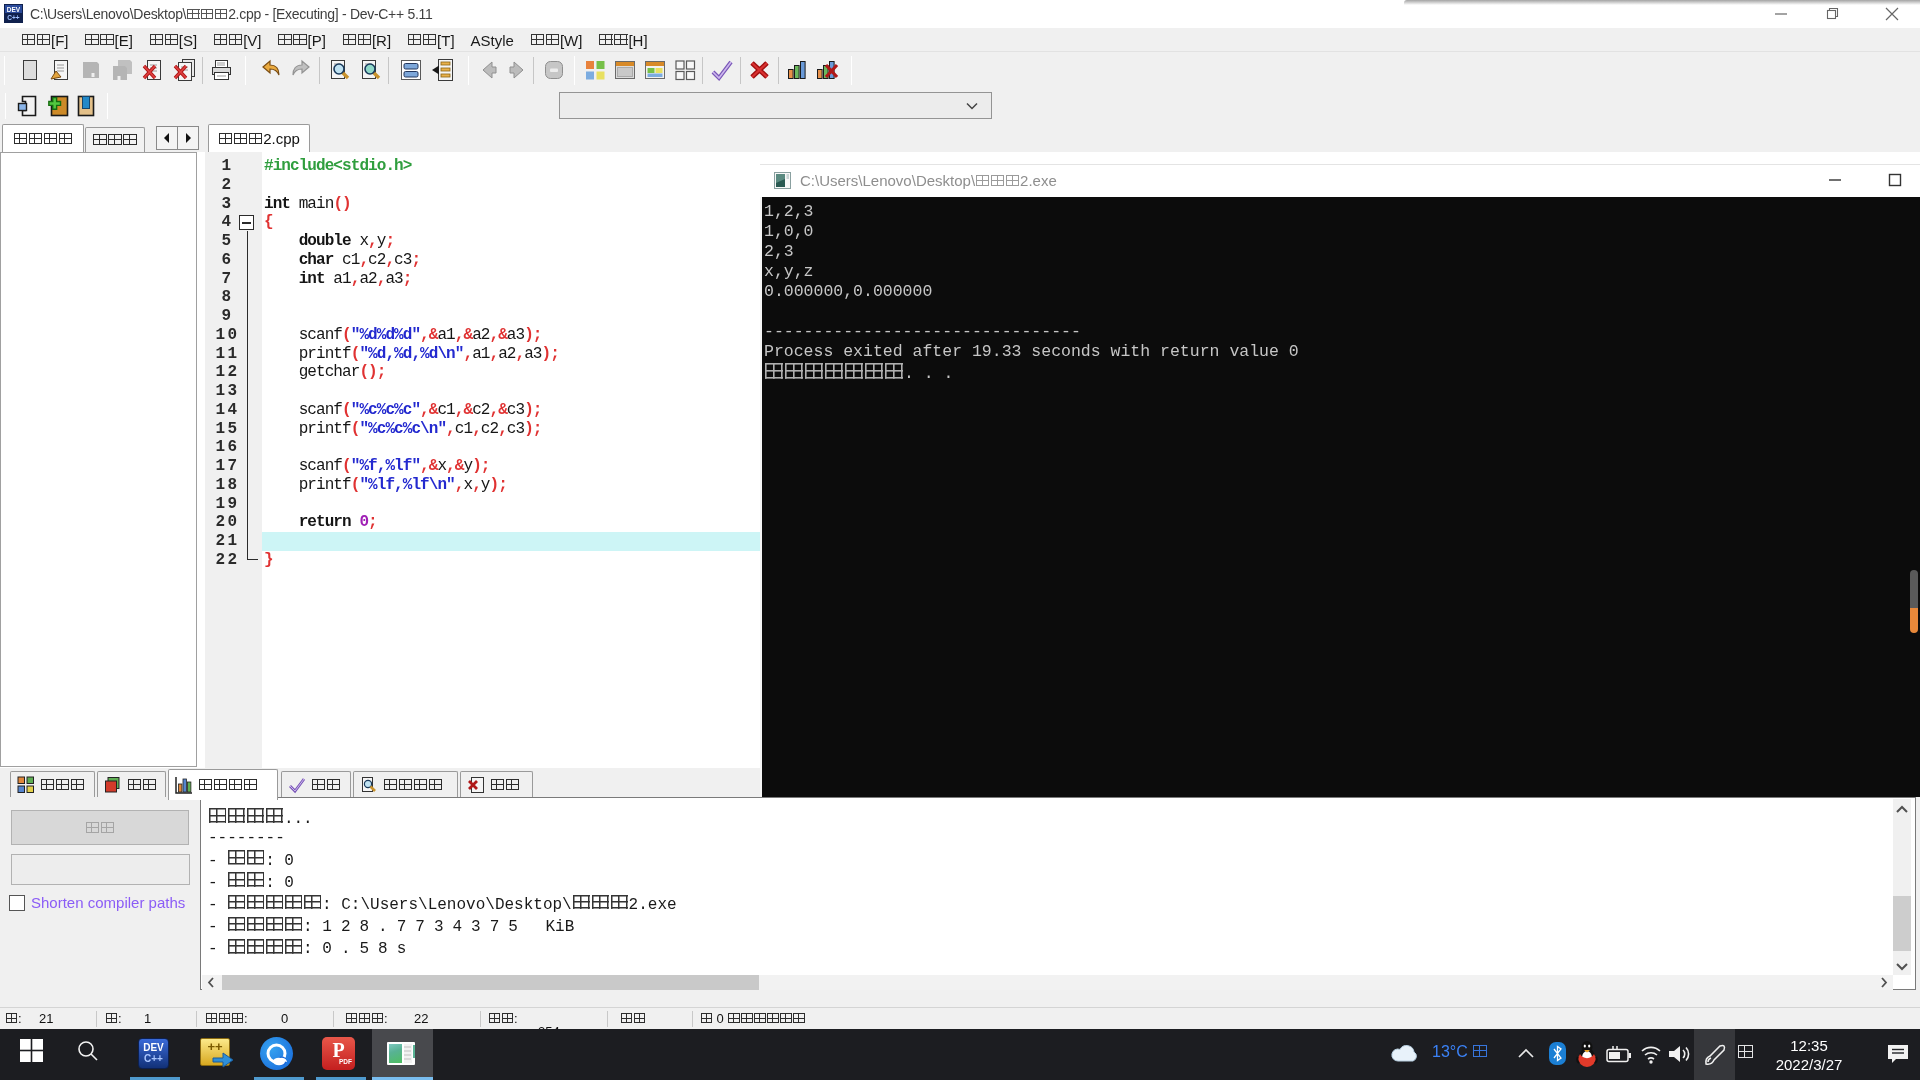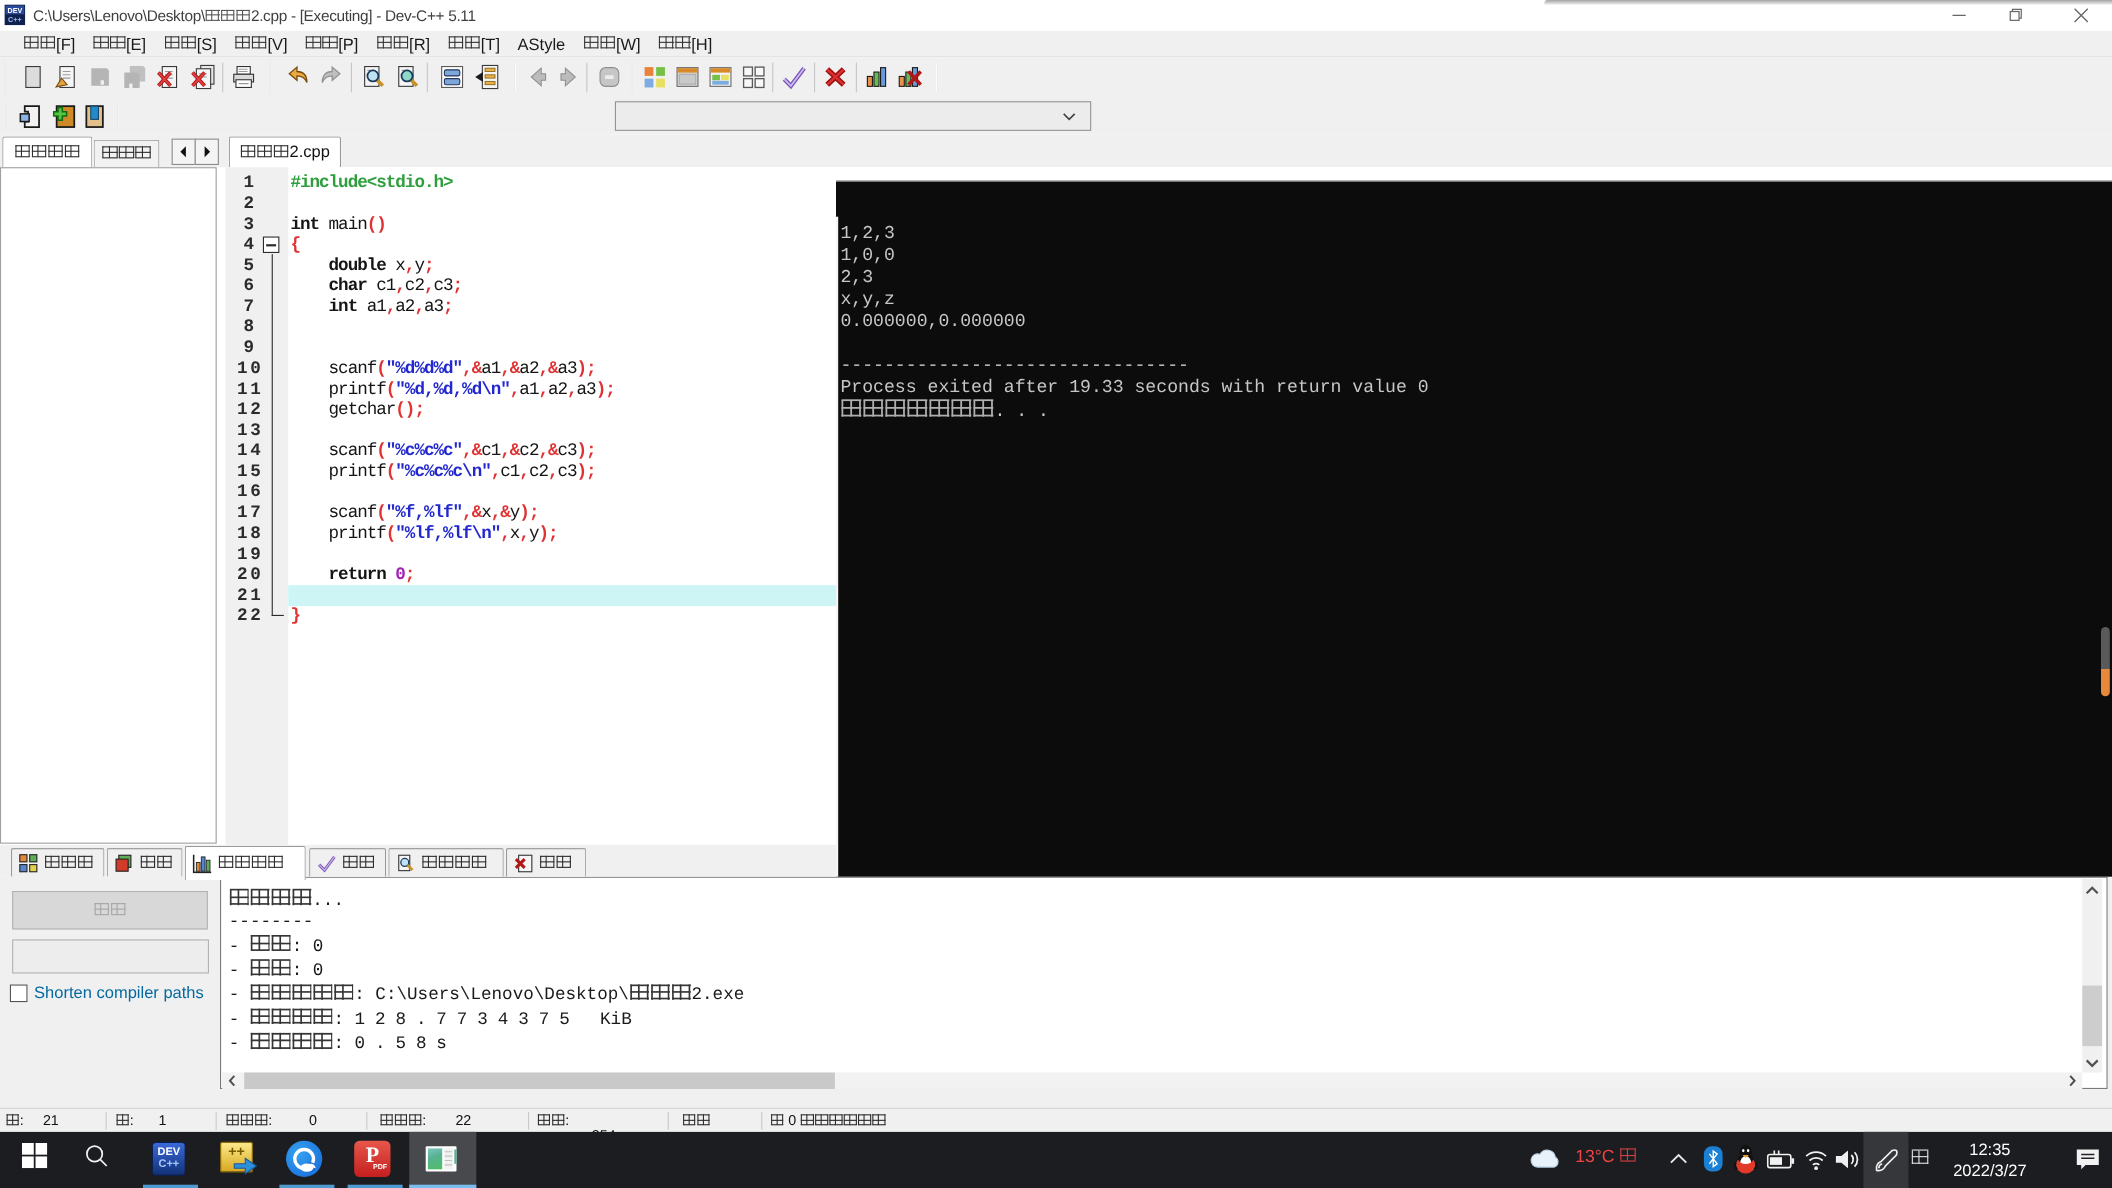--- a/index.html
+++ b/index.html
@@ -294,21 +294,21 @@
       <div style="margin:6px 2px 0 2px;height:1.6px;background:#2b2b2b"></div>
     </div>
  <div class="abs mono" id="code" style="left:59px;top:5px;font-size:16px;letter-spacing:-0.93px;line-height:18.76px;color:#151515;white-space:pre"><div class="cl"><span class="g">#include&lt;stdio.h&gt;</span></div><div class="cl"></div><div class="cl"><span class="k">int</span><span class="i"> main</span><span class="r">()</span></div><div class="cl"><span class="r">{</span></div><div class="cl"><span class="i">    </span><span class="k">double</span><span class="i"> x</span><span class="r">,</span><span class="i">y</span><span class="r">;</span></div><div class="cl"><span class="i">    </span><span class="k">char</span><span class="i"> c1</span><span class="r">,</span><span class="i">c2</span><span class="r">,</span><span class="i">c3</span><span class="r">;</span></div><div class="cl"><span class="i">    </span><span class="k">int</span><span class="i"> a1</span><span class="r">,</span><span class="i">a2</span><span class="r">,</span><span class="i">a3</span><span class="r">;</span></div><div class="cl"></div><div class="cl"></div><div class="cl"><span class="i">    scanf</span><span class="r">(</span><span class="s">"%d%d%d"</span><span class="r">,&amp;</span><span class="i">a1</span><span class="r">,&amp;</span><span class="i">a2</span><span class="r">,&amp;</span><span class="i">a3</span><span class="r">);</span></div><div class="cl"><span class="i">    printf</span><span class="r">(</span><span class="s">"%d,%d,%d\n"</span><span class="r">,</span><span class="i">a1</span><span class="r">,</span><span class="i">a2</span><span class="r">,</span><span class="i">a3</span><span class="r">);</span></div><div class="cl"><span class="i">    getchar</span><span class="r">();</span></div><div class="cl"></div><div class="cl"><span class="i">    scanf</span><span class="r">(</span><span class="s">"%c%c%c"</span><span class="r">,&amp;</span><span class="i">c1</span><span class="r">,&amp;</span><span class="i">c2</span><span class="r">,&amp;</span><span class="i">c3</span><span class="r">);</span></div><div class="cl"><span class="i">    printf</span><span class="r">(</span><span class="s">"%c%c%c\n"</span><span class="r">,</span><span class="i">c1</span><span class="r">,</span><span class="i">c2</span><span class="r">,</span><span class="i">c3</span><span class="r">);</span></div><div class="cl"></div><div class="cl"><span class="i">    scanf</span><span class="r">(</span><span class="s">"%f,%lf"</span><span class="r">,&amp;</span><span class="i">x</span><span class="r">,&amp;</span><span class="i">y</span><span class="r">);</span></div><div class="cl"><span class="i">    printf</span><span class="r">(</span><span class="s">"%lf,%lf\n"</span><span class="r">,</span><span class="i">x</span><span class="r">,</span><span class="i">y</span><span class="r">);</span></div><div class="cl"></div><div class="cl"><span class="i">    </span><span class="k">return</span><span class="i"> </span><span class="n">0</span><span class="r">;</span></div><div class="cl"></div><div class="cl"><span class="r">}</span></div>
  </div>
 </div>
 
 <div class="abs" id="bpanel" style="left:0;top:797px;width:1920px;height:210px;background:#f0f0f0">
  <div class="abs" style="left:11px;top:13px;width:178px;height:35px;background:#d8d8d8;border:1px solid #b2b2b2;text-align:center;font-size:15px;color:#9e9e9e;padding-top:8px"><span class="c"></span><span class="c"></span></div>
  <div class="abs" style="left:11px;top:57px;width:179px;height:31px;background:#ededed;border:1px solid #b2b2b2"></div>
  <div class="abs" style="left:9px;top:98px;width:16px;height:16px;background:#fff;border:1px solid #555"></div>
- <div class="abs" style="left:31px;top:97px;font-size:15px;color:#0369a1">Shorten compiler paths</div>
+ <div class="abs" style="left:31px;top:97px;font-size:15px;color:#8b5cf6">Shorten compiler paths</div>
  <div class="abs" id="logframe" style="left:200px;top:0;width:1716px;height:193px;background:#fff;border:1px solid #7a7a7a">
   <div class="abs" id="logtext" style="left:7px;top:9px;font-size:16px;color:#1a1a1a;font-family:'Liberation Mono',monospace;line-height:19.6px;white-space:pre"><div><b style="font-size:19px"><span class="c"></span><span class="c"></span><span class="c"></span><span class="c"></span></b>...</div><div>--------</div><div>- <b style="font-size:19px"><span class="c"></span><span class="c"></span></b>: <span style="letter-spacing:9px">0</span></div><div>- <b style="font-size:19px"><span class="c"></span><span class="c"></span></b>: <span style="letter-spacing:9px">0</span></div><div>- <b style="font-size:19px"><span class="c"></span><span class="c"></span><span class="c"></span><span class="c"></span><span class="c"></span></b>: C:\Users\Lenovo\Desktop\<b style="font-size:19px"><span class="c"></span><span class="c"></span><span class="c"></span></b>2.exe</div><div>- <b style="font-size:19px"><span class="c"></span><span class="c"></span><span class="c"></span><span class="c"></span></b>: <span style="letter-spacing:9px">128.7734375 </span>KiB</div><div>- <b style="font-size:19px"><span class="c"></span><span class="c"></span><span class="c"></span><span class="c"></span></b>: <span style="letter-spacing:9px">0.58</span>s</div></div>
   <div class="abs" style="left:1692px;top:1px;width:18px;height:176px;background:#f0f0f0">
     <svg width="18" height="18" viewBox="0 0 18 18" style="position:absolute;top:2px">
           <path d="M4 11 L9 6 L14 11" fill="none" stroke="#505050" stroke-width="2"></path>
         </svg>
     <div style="position:absolute;top:97px;width:18px;height:55px;background:#cdcdcd"></div>
     <svg width="18" height="18" viewBox="0 0 18 18" style="position:absolute;top:158px">
           <path d="M4 7 L9 12 L14 7" fill="none" stroke="#505050" stroke-width="2"></path>
         </svg>
@@ -371,20 +371,35 @@
  <div class="btab" style="left:460px;width:73px">
       <svg width="18" height="18" viewBox="0 0 18 18">
         <rect x="4.5" y="1.5" width="12" height="15" fill="#f5f5f5" stroke="#333"></rect>
         <path d="M2 5 L10 13 M10 5 L2 13" stroke="#b01818" stroke-width="2.8"></path>
       </svg>
       <span><span class="c"></span><span class="c"></span></span>
     </div>
 </div>
 
 <div class="abs" id="console" style="left:760px;top:164px;width:1160px;height:633px;background:#0c0c0c;border-top:1px solid #e4e4e4">
+ <div class="abs" style="left:0;top:0;width:1160px;height:32px;background:#fff">
+  <svg class="abs" style="left:14px;top:7px" width="17" height="17" viewBox="0 0 17 17">
+        <rect x="0.5" y="0.5" width="16" height="16" fill="#f8f8f8" stroke="#8aa0a0"></rect>
+        <rect x="2" y="2" width="9" height="13" fill="#2a5a52"></rect>
+        <path d="M2 2 h9 v5 L2 11 Z" fill="#5a8a80"></path>
+        <rect x="12.5" y="2" width="2.5" height="5" fill="#c8d4d4"></rect>
+      </svg>
+  <div class="abs" style="left:40px;top:7px;font-size:15px;color:#8e8e8e;white-space:nowrap">C:\Users\Lenovo\Desktop\<span class="c"></span><span class="c"></span><span class="c"></span>2.exe</div>
+  <svg class="abs" style="left:1060px;top:0" width="30" height="31" viewBox="0 0 30 31">
+        <line x1="9" y1="15" x2="21" y2="15" stroke="#333" stroke-width="1.4"></line>
+      </svg>
+  <svg class="abs" style="left:1120px;top:0" width="30" height="31" viewBox="0 0 30 31">
+        <rect x="9.5" y="9.5" width="11" height="11" fill="none" stroke="#333" stroke-width="1.4"></rect>
+      </svg>
+ </div>
  <div class="abs" style="left:0;top:32px;width:2px;height:600px;background:#f5f5f5"></div>
  <div class="abs mono" id="ctext" style="left:4px;top:37px;font-size:16.5px;line-height:20px;color:#c6c6c6;white-space:pre;letter-spacing:0px"><div>1,2,3</div><div>1,0,0</div><div>2,3</div><div>x,y,z</div><div>0.000000,0.000000</div><div>&nbsp;</div><div>--------------------------------</div><div>Process exited after 19.33 seconds with return value 0</div><div style="letter-spacing:0"><span style="font-size:20px"><span class="c"></span><span class="c"></span><span class="c"></span><span class="c"></span><span class="c"></span><span class="c"></span><span class="c"></span></span>. . .</div></div>
 </div>
 <div class="abs" style="left:1910px;top:570px;width:8px;height:63px;border-radius:4px;background:linear-gradient(#5a5a5a 0 60%,#e8883a 60% 100%)"></div>
 
 <div class="abs" id="statusbar" style="left:0;top:1007px;width:1920px;height:22px;background:#f0f0f0;border-top:1px solid #d4d4d4;font-size:13px;color:#111">
  <div class="abs" style="left:5px;top:3px"><span class="c"></span>:</div>
  <div class="abs" style="left:39px;top:3px">21</div>
  <div class="abs" style="left:105px;top:3px"><span class="c"></span>:</div>
  <div class="abs" style="left:144px;top:3px">1</div>
@@ -453,21 +468,21 @@
       </svg>
       <div class="abs" style="left:25.5px;top:3px;width:2.5px;height:13px;background:#58b294"></div>
     </div>
  <div class="abs" style="left:130px;top:47.5px;width:50px;height:3.5px;background:#4f9ace"></div>
  <div class="abs" style="left:254px;top:47.5px;width:50px;height:3.5px;background:#4f9ace"></div>
  <div class="abs" style="left:316px;top:47.5px;width:50px;height:3.5px;background:#4f9ace"></div>
  <div class="abs" style="left:372px;top:47.5px;width:61px;height:3.5px;background:#79bdef"></div>
  <svg class="abs" style="left:1390px;top:14px" width="30" height="22" viewBox="0 0 30 22">
       <path d="M8 18 a6 6 0 1 1 2 -11.6 a7.5 7.5 0 0 1 14 2.6 a5 5 0 0 1 -1 9 Z" fill="#e8f2fa" stroke="#b8d0e2" stroke-width="1"></path>
     </svg>
- <div class="abs" style="left:1432px;top:14px;font-size:16px;color:#ef4444">13°C <span class="c"></span></div>
+ <div class="abs" style="left:1432px;top:14px;font-size:16px;color:#3b82f6">13°C <span class="c"></span></div>
  <svg class="abs" style="left:1516px;top:16px" width="20" height="18" viewBox="0 0 20 18">
       <path d="M3 12 L10 5 L17 12" fill="none" stroke="#e8e8e8" stroke-width="1.7"></path>
     </svg>
  <div class="abs" style="left:1549px;top:13px;width:17px;height:23px;border-radius:7px;background:#1b7fd4"><svg width="17" height="23" viewBox="0 0 17 23">
         <path d="M5 7 L12 16 L8.5 18.5 L8.5 4.5 L12 7 L5 16" fill="none" stroke="#fff" stroke-width="1.3"></path>
       </svg></div>
  <svg class="abs" style="left:1576px;top:11px" width="22" height="27" viewBox="0 0 22 27">
       <ellipse cx="11" cy="7" rx="5.5" ry="6" fill="#111"></ellipse>
       <ellipse cx="11" cy="17" rx="8" ry="9" fill="#111"></ellipse>
       <ellipse cx="11" cy="17.5" rx="5" ry="6.5" fill="#fff"></ellipse>

